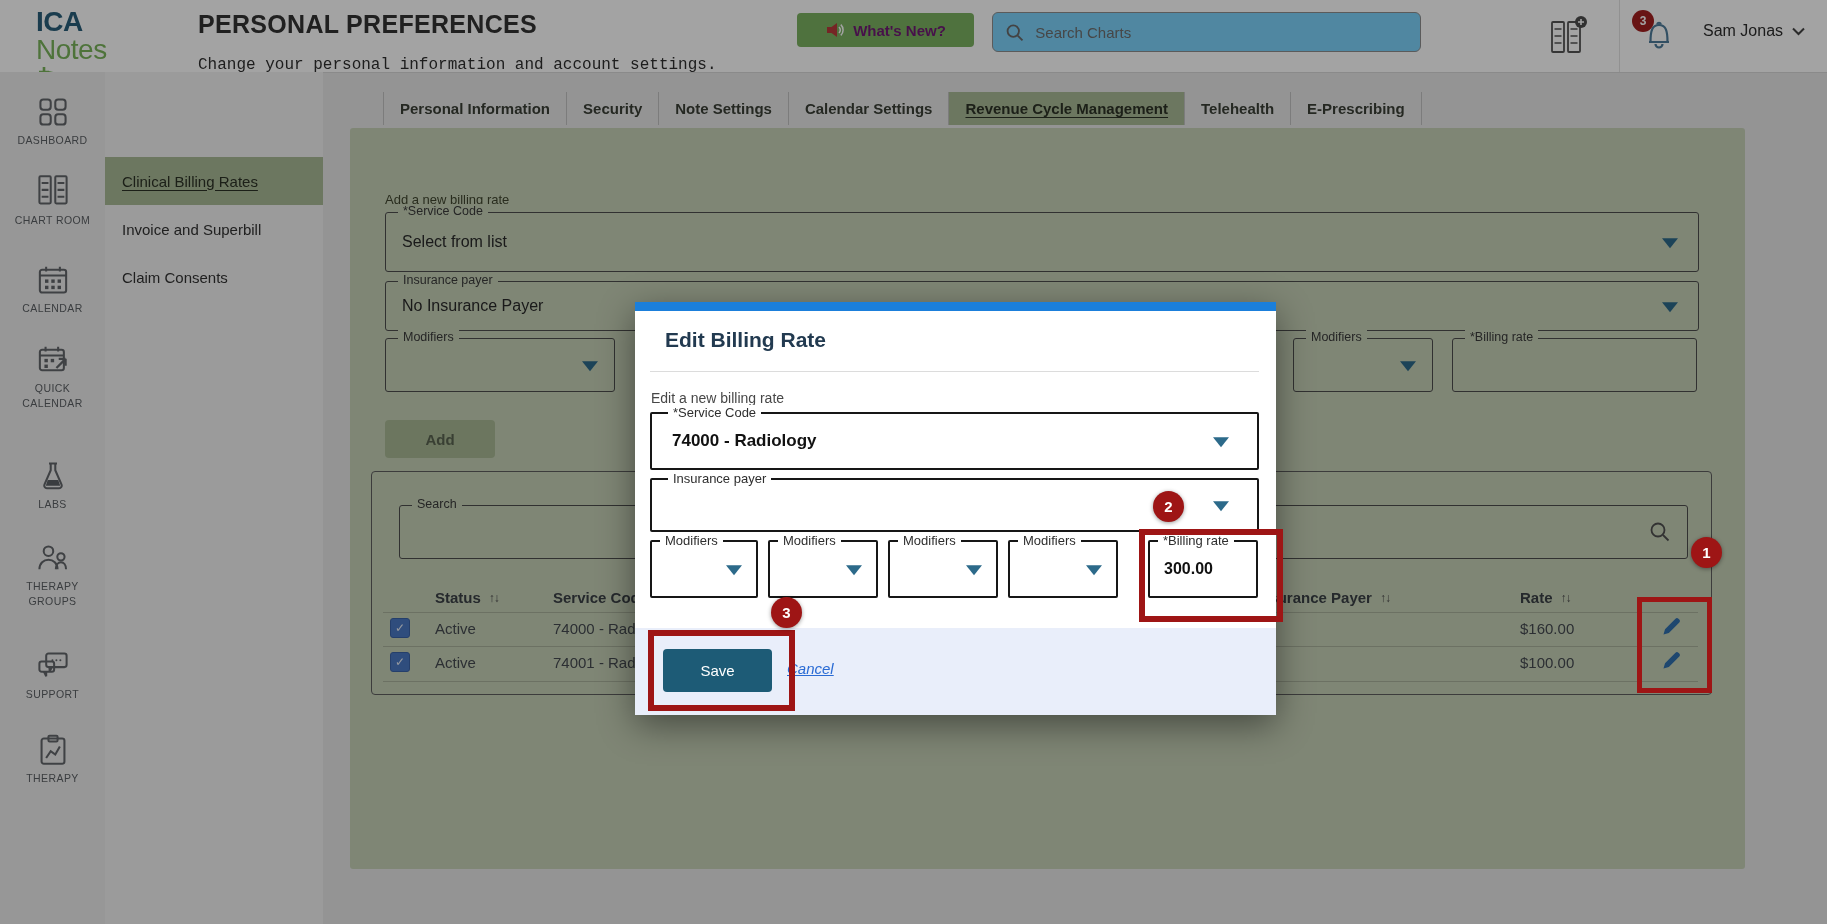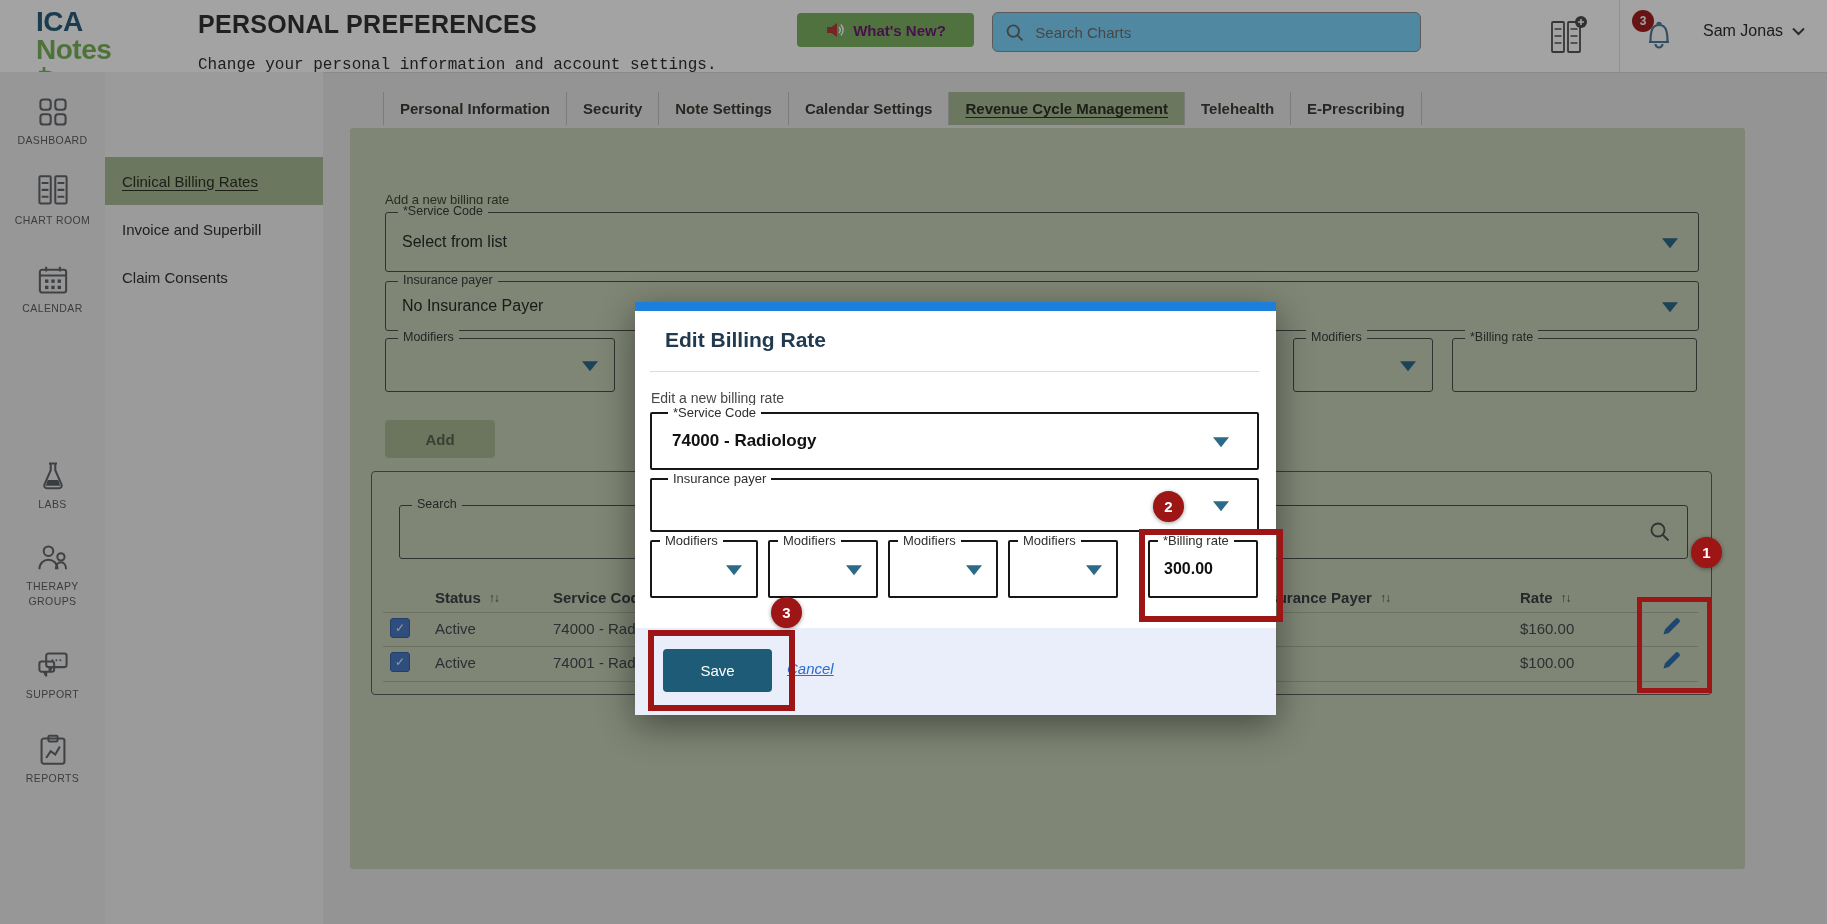--- a/index.html
+++ b/index.html
@@ -4,21 +4,21 @@
 <style>
   html,body{margin:0;padding:0;}
   #root{position:relative;width:1827px;height:924px;background:#e8e8e8;overflow:hidden;
         font-family:"Liberation Sans",sans-serif;color:#333;}
 
   
   .header{position:absolute;top:0;left:0;width:1827px;height:72px;background:#fff;border-bottom:1px solid #d8d8d8;z-index:1;}
   .logo{position:absolute;left:36px;top:8px;line-height:1;}
   .logo-row{display:flex;align-items:flex-start;flex-direction:column;}
   .logo-ica{font-size:28px;font-weight:bold;color:#2a5f7a;letter-spacing:-.5px;}
-  .logo-notes{font-size:28px;font-weight:bold;color:#7ab55c;letter-spacing:-.5px;}
+  .logo-notes{font-size:28px;font-weight:normal;color:#7ab55c;letter-spacing:-.5px;}
   .logo-tag{font-size:11px;color:#4b6b80;text-align:center;margin-top:3px;}
   .page-title{position:absolute;left:198px;top:10px;font-size:25px;font-weight:bold;color:#333;letter-spacing:.3px;}
   .page-subtitle{position:absolute;left:198px;top:56px;font-size:16px;color:#2f2f2f;font-family:Liberation Mono, monospace;}
   .whats-new{position:absolute;left:797px;top:13px;width:177px;height:34px;background:var(--accent-green,#7cb261);
              border:none;border-radius:4px;color:#701a75;font-weight:bold;font-size:15px;
              display:flex;align-items:center;justify-content:center;gap:8px;font-family:inherit;}
   .search-charts{position:absolute;left:992px;top:12px;width:429px;height:40px;background:#7dd3fc;
                  border:1px solid #8f8f8f;border-radius:6px;display:flex;align-items:center;padding:0 12px;box-sizing:border-box;}
   .search-charts input{border:none;outline:none;font-size:15px;color:#444;width:100%;margin-left:9px;background:transparent;font-family:inherit;}
   .search-charts input::placeholder{color:#6f6f6f;}
@@ -188,20 +188,31 @@
         <path d="M8 2.5 v4 M20 2.5 v4 M2.5 10 h23"></path>
         <rect x="7" y="13.5" width="3" height="3" fill="#63676b" stroke="none"></rect>
           <rect x="12.5" y="13.5" width="3" height="3" fill="#63676b" stroke="none"></rect>
           <rect x="18" y="13.5" width="3" height="3" fill="#63676b" stroke="none"></rect>
         <rect x="7" y="19" width="3" height="3" fill="#63676b" stroke="none"></rect>
           <rect x="12.5" y="19" width="3" height="3" fill="#63676b" stroke="none"></rect>
           <rect x="18" y="19" width="3" height="3" fill="#63676b" stroke="none"></rect>
       </svg>
       <span class="lbl">CALENDAR</span>
     </div>
+    <div class="side-item" style="top:272px;">
+      <svg width="32" height="32" viewBox="0 0 28 28" class="sicon">
+        <rect x="2.5" y="5" width="21" height="18" rx="2"></rect>
+        <path d="M7.5 2.5 v4 M18.5 2.5 v4 M2.5 10 h21"></path>
+        <rect x="6.5" y="13" width="3" height="3" fill="#63676b" stroke="none"></rect>
+          <rect x="12" y="13" width="3" height="3" fill="#63676b" stroke="none"></rect>
+        <rect x="6.5" y="18" width="3" height="3" fill="#63676b" stroke="none"></rect>
+        <path d="M17 21 l8 -8 M25 13 v6 M25 13 h-6" stroke-width="2"></path>
+      </svg>
+      <span class="lbl">QUICK CALENDAR</span>
+    </div>
     <div class="side-item" style="top:388px;">
       <svg width="32" height="32" viewBox="0 0 28 28" class="sicon">
         <path d="M10.5 3 h7 M12 3 v6 L6.5 21.5 a2.3 2.3 0 0 0 2.1 3.2 h10.8 a2.3 2.3 0 0 0 2.1 -3.2 L16 9 V3"></path>
         <polygon points="9.4,17.5 18.6,17.5 20.3,22.5 7.7,22.5" fill="#5c6064" stroke="none"></polygon>
       </svg>
       <span class="lbl">LABS</span>
     </div>
     <div class="side-item" style="top:470px;">
       <svg width="34" height="32" viewBox="0 0 30 28" class="sicon">
         <circle cx="11" cy="8" r="4.2"></circle>
@@ -222,21 +233,21 @@
         <path d="M7 19 l2 4 v-4"></path>
       </svg>
       <span class="lbl">SUPPORT</span>
     </div>
     <div class="side-item" style="top:662px;">
       <svg width="32" height="32" viewBox="0 0 28 28" class="sicon">
         <rect x="4" y="4" width="20" height="22" rx="2"></rect>
         <rect x="10" y="1.5" width="8" height="5" rx="1"></rect>
         <polyline points="8,21 12,15 16,18 20,11"></polyline>
       </svg>
-      <span class="lbl">REPORTS</span>
+      <span class="lbl">THERAPY</span>
     </div>
   </div>
 
   <div class="subnav">
     <div class="subnav-item active" style="top:85px;">
       <span>Clinical Billing Rates</span>
     </div>
     <div class="subnav-item" style="top:181px;">
       <span>Claim Consents</span>
     </div>

